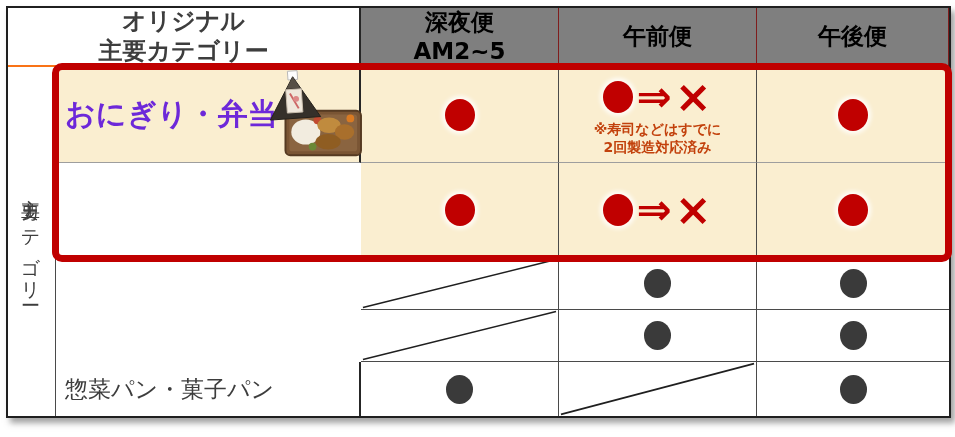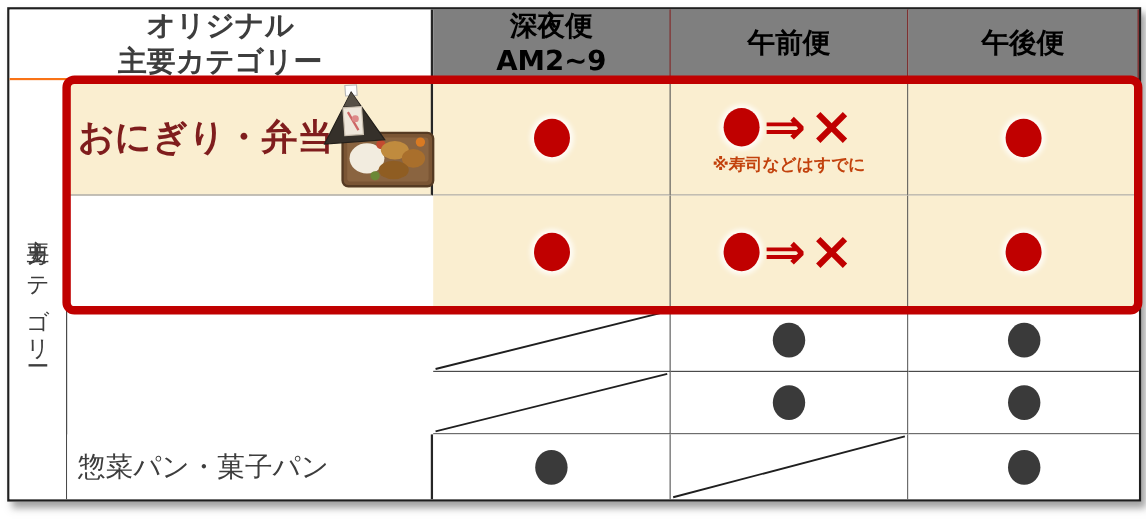--- a/index.html
+++ b/index.html
@@ -28,21 +28,21 @@
     font-weight: bold; font-size: 23px; line-height: 1.22; text-align: center;
     border-right: 1px solid #7f1d1d; border-bottom: 2px solid #262626; }
 
   
   .c-side { grid-column: 1; grid-row: 2 / 7; border-bottom: none; }
   .vtext { writing-mode: vertical-rl; font-size: 19px; color: #3d3d3d; letter-spacing: 4px; }
 
   
   .c-cat { justify-content: flex-start; padding-left: 9px;
     border-right: 2px solid #262626; overflow: visible; }
-  .cat-red { font-weight: bold; color: #7f1d1d; white-space: nowrap; }
+  .cat-red { font-weight: bold; color: #6d28d9; white-space: nowrap; }
   .cat-red.sz1 { font-size: 30px; }
   .cat-red.sz2 { font-size: 32px; }
   .cat-plain { font-size: 23px; color: #3d3d3d; white-space: nowrap; }
 
   .hl { background: #FAEED0; }
   .hb { border-bottom: 1px solid #9e9e9e; }
 
   
   .dot { display: block; border-radius: 50%; }
   .dot-red { width: 30px; height: 32px; background: #C00000;
@@ -71,21 +71,21 @@
 <div class="stage">
   <div class="tbl-wrap">
     <div class="tbl">
 
       <div class="cell c-corner">
         <div>オリジナル</div>
         <div>主要カテゴリー</div>
       </div>
       <div class="cell c-hdr" style="grid-column:3">
         <div>深夜便</div>
-        <div>AM2~9</div>
+        <div>AM2~5</div>
       </div>
       <div class="cell c-hdr" style="grid-column:4">
         <div>午前便</div>
       </div>
       <div class="cell c-hdr no-r" style="grid-column:5">
         <div>午後便</div>
       </div>
 
       <div class="cell c-side">
         <div class="vtext">主要カテゴリー</div>
@@ -117,20 +117,21 @@
         <span class="dot dot-red"></span>
       </div>
       <div class="cell hl hb stack" style="grid-column:4;grid-row:2">
         <div class="transition">
           <span class="dot dot-red"></span>
           <span class="arrow">⇒</span>
           <span class="cross">×</span>
         </div>
         <div class="note">
           <div>※寿司などはすでに</div>
+          <div>2回製造対応済み</div>
         </div>
       </div>
       <div class="cell hl hb no-r" style="grid-column:5;grid-row:2">
         <span class="dot dot-red"></span>
       </div>
 
       <div class="cell hl" style="grid-column:3;grid-row:3">
         <span class="dot dot-red"></span>
       </div>
       <div class="cell hl" style="grid-column:4;grid-row:3">

